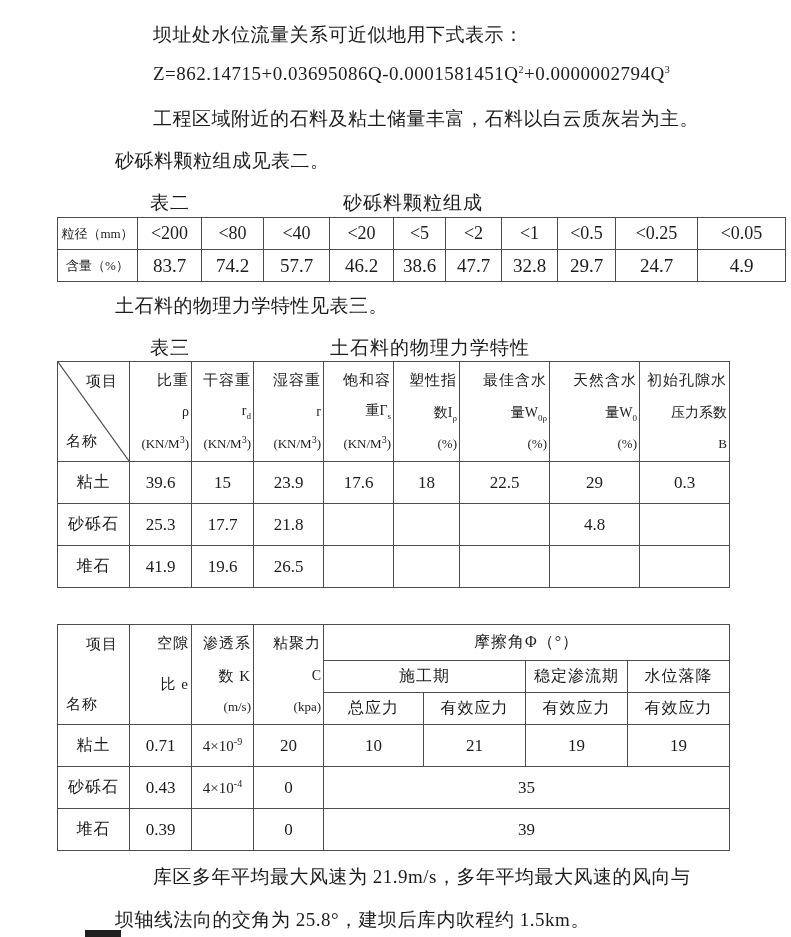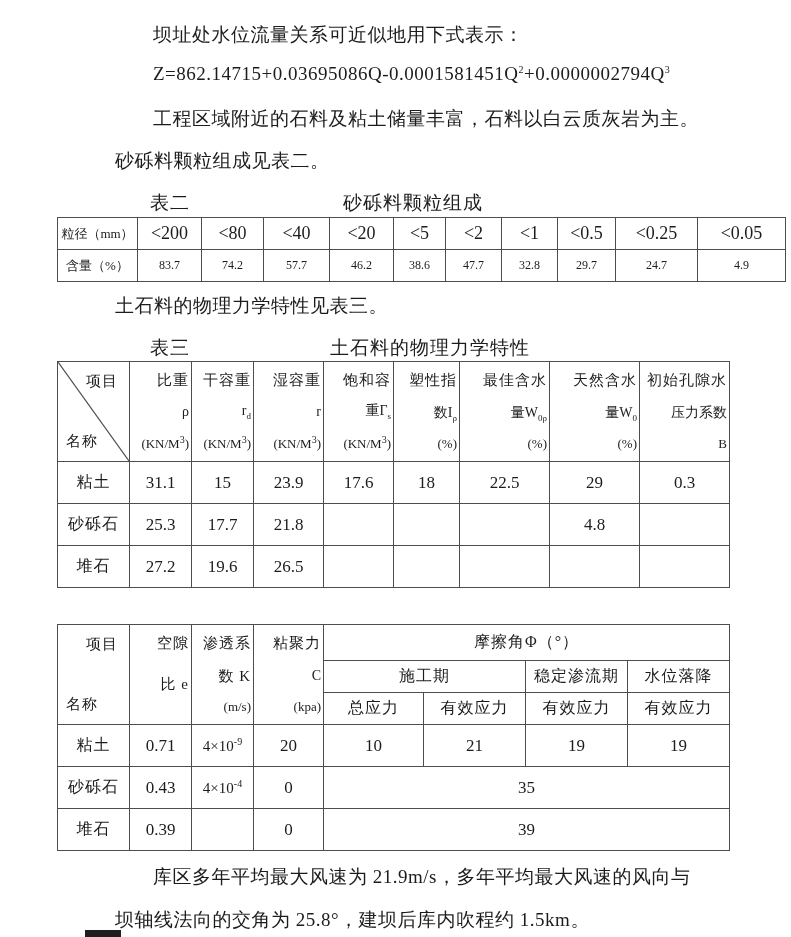--- a/index.html
+++ b/index.html
@@ -16,21 +16,21 @@
   table { border-collapse:collapse; table-layout:fixed; background:#fff; }
   td {
     border:1px solid #4d4d4d; text-align:center; vertical-align:middle;
     overflow:hidden; padding:0;
   }
   .t-outer { border:1.5px solid #3d3d3d; }
 
   
   .t2 td.lbl  { font-size:13px; }
   .t2 td.size { font-size:18px; }
-  .t2 td.val  { font-size:12px; }
+  .t2 td.val  { font-size:19px; }
   .t2 tr { height:32px; }
 
   
   .hdr-stack {
     display:flex; flex-direction:column; justify-content:space-between;
     align-items:flex-end; height:100%; padding:9px 2px;
   }
   .hl1 { font-size:15px; letter-spacing:1px; }
   .hl2 { font-size:14px; }
   .hl3 { font-size:13px; }
@@ -184,21 +184,21 @@
     <td>
           <div class="hdr-stack">
       <span class="hl1">初始孔隙水</span>
       <span class="hl2">压力系数</span>
       <span class="hl3">B</span>
           </div>
         </td>
   </tr>
   <tr class="data">
     <td class="name">粘土</td>
-    <td class="val">31.1</td>
+    <td class="val">39.6</td>
     <td class="val">15</td>
     <td class="val">23.9</td>
     <td class="val">17.6</td>
     <td class="val">18</td>
     <td class="val">22.5</td>
     <td class="val">29</td>
     <td class="val">0.3</td>
   </tr>
   <tr class="data">
     <td class="name">砂砾石</td>
@@ -206,21 +206,21 @@
     <td class="val">17.7</td>
     <td class="val">21.8</td>
     <td class="val"></td>
     <td class="val"></td>
     <td class="val"></td>
     <td class="val">4.8</td>
     <td class="val"></td>
   </tr>
   <tr class="data">
     <td class="name">堆石</td>
-    <td class="val">27.2</td>
+    <td class="val">41.9</td>
     <td class="val">19.6</td>
     <td class="val">26.5</td>
     <td class="val"></td>
     <td class="val"></td>
     <td class="val"></td>
     <td class="val"></td>
     <td class="val"></td>
   </tr>
 </tbody>
   </table>

